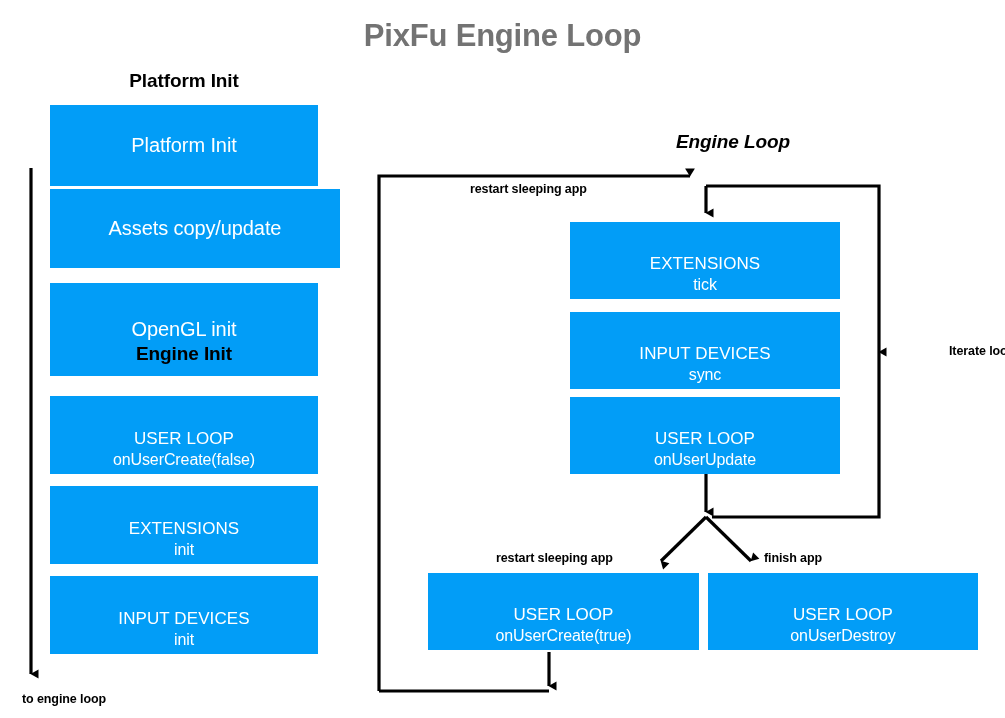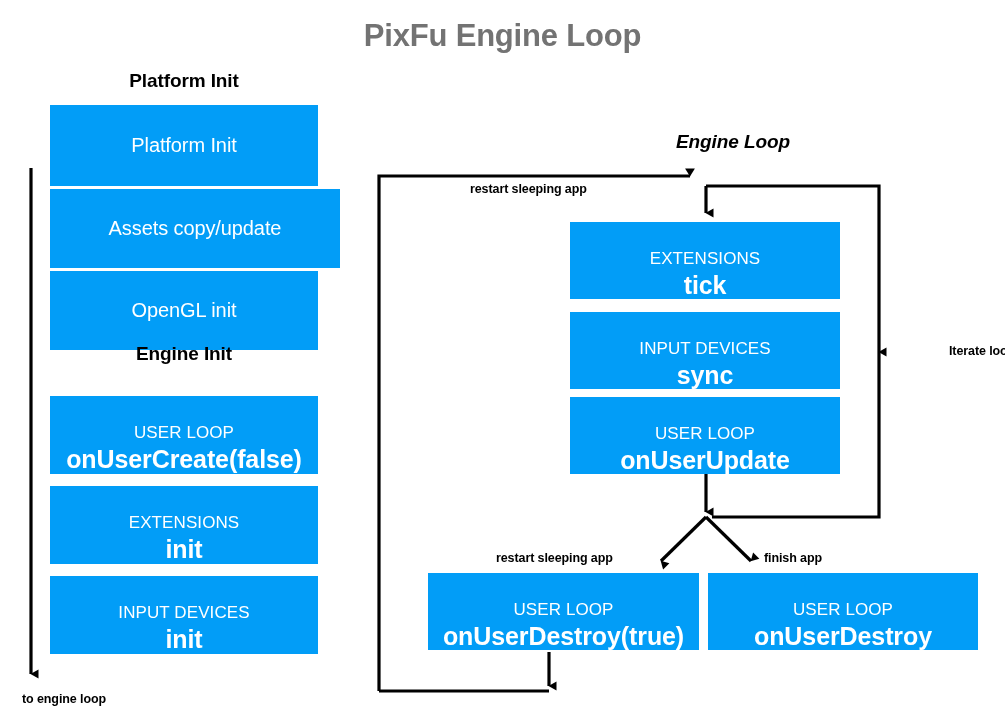--- a/index.html
+++ b/index.html
@@ -58,22 +58,22 @@
     text-align: center;
     line-height: 1.22;
   }
   .box .top-line {
     font-size: 17px;
     font-weight: normal;
     letter-spacing: 0.1px;
     margin-top: 28px;
   }
   .box .main-line {
-    font-size: 25px;
-    font-weight: bold;
+    font-size: 16px;
+    font-weight: normal;
     letter-spacing: -0.1px;
   }
   .box .single-line {
     font-size: 20px;
     font-weight: normal;
     letter-spacing: -0.1px;
   }
   .edge-label {
     position: absolute;
     font-size: 12.5px;
@@ -141,21 +141,21 @@
   <div class="col-title" style="left:50px; top:70px; width:268px;">Platform Init</div>
 
   <div class="box" style="left:50px; top:105px; width:268px; height:81px;">
     <span class="single-line">Platform Init</span>
   </div>
 
   <div class="box" style="left:50px; top:189px; width:290px; height:79px;">
     <span class="single-line">Assets copy/update</span>
   </div>
 
-  <div class="box" style="left:50px; top:271px; width:268px; height:79px;">
+  <div class="box" style="left:50px; top:283px; width:268px; height:93px;">
     <span class="single-line">OpenGL init</span>
   </div>
 
   <div class="col-title" style="left:50px; top:343px; width:268px;">Engine Init</div>
 
   <div class="box" style="left:50px; top:396px; width:268px; height:78px;">
     <span class="top-line">USER LOOP</span>
     <span class="main-line">onUserCreate(false)</span>
   </div>
 
@@ -191,21 +191,21 @@
   </div>
 
   <div class="edge-label" style="left:902px; top:344px;margin-left:47px;">Iterate loop</div>
 
   <div class="edge-label" style="left:496px; top:551px;">restart sleeping app</div>
 
   <div class="edge-label" style="left:764px; top:551px;">finish app</div>
 
   <div class="box" style="left:428px; top:573px; width:271px; height:77px;">
     <span class="top-line">USER LOOP</span>
-    <span class="main-line">onUserDestroy(true)</span>
+    <span class="main-line">onUserCreate(true)</span>
   </div>
 
   <div class="box" style="left:708px; top:573px; width:270px; height:77px;">
     <span class="top-line">USER LOOP</span>
     <span class="main-line">onUserDestroy</span>
   </div>
 
 </div>
 
 </body></html>

